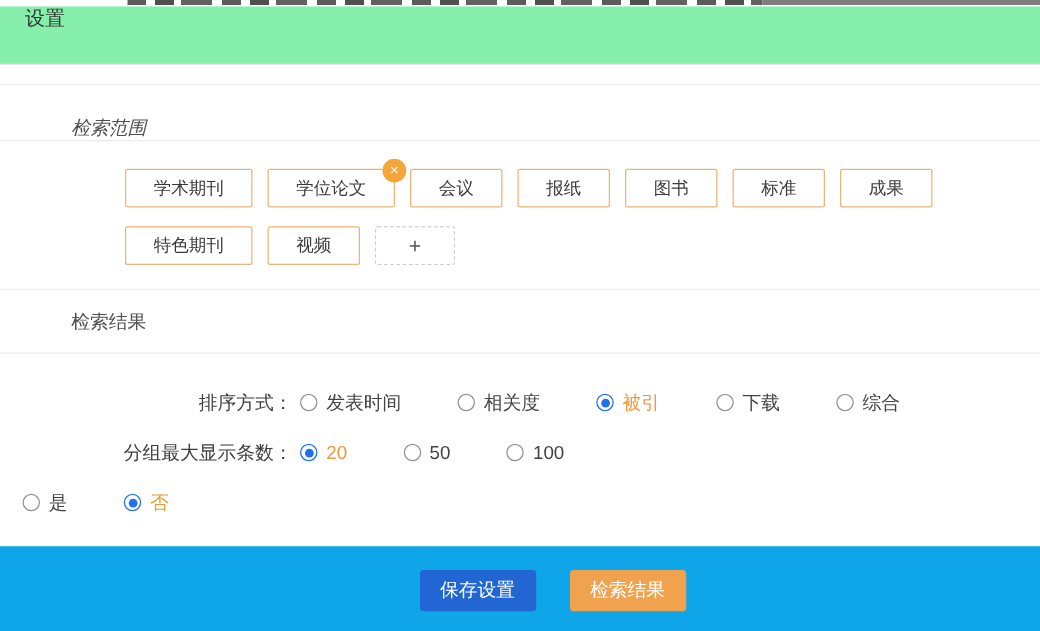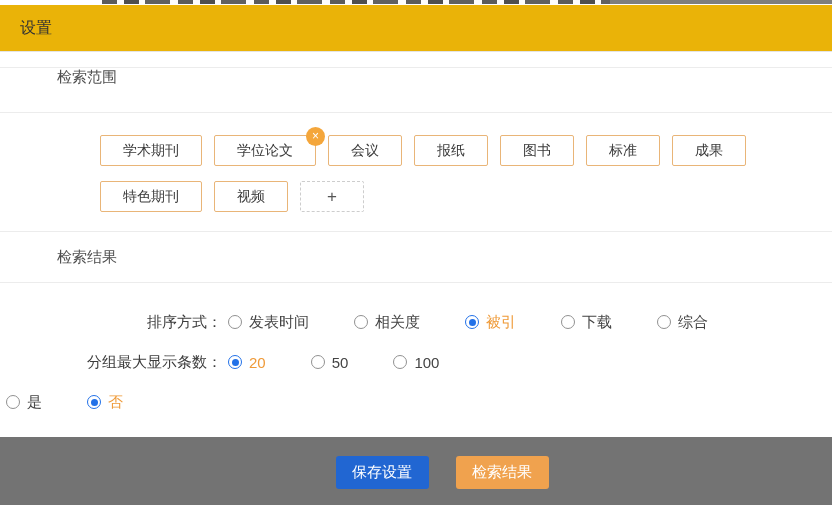--- a/index.html
+++ b/index.html
@@ -6,60 +6,60 @@
   html,body { width:832px; height:505px; background:#fff; overflow:hidden;
     font-family:"Liberation Sans","DejaVu Sans",sans-serif; color:#333; }
 
   
   .top-strip { position:relative; height:5px; background:#fff; }
   .top-clip { position:absolute; top:0; left:102px; right:0; height:4px; display:flex; }
   .top-clip .glyphs { width:508px; height:100%;
     background:repeating-linear-gradient(90deg,#5c5c5c 0 15px,#fdfdfd 15px 22px,#4f4f4f 22px 37px,#fdfdfd 37px 43px,#616161 43px 68px,#fdfdfd 68px 76px); }
   .top-clip .bar { flex:1; height:100%; background:#7e7e7e; }
 
-  .page-header { height:47px; background:#eab308; border-bottom:1px solid #e4e4e4;
-    display:flex; align-items:center; padding-left:20px; }
+  .page-header { height:47px; background:#86efac; border-bottom:1px solid #e4e4e4;
+    display:flex; align-items:flex-start; padding-left:20px; }
   .page-header h1 { font-size:16px; font-weight:normal; color:#333; }
 
   .spacer-row { height:16px; border-bottom:1px solid #ececec; background:#fff; }
 
   .sec-header { display:flex; align-items:baseline; border-bottom:1px solid #ececec;
     padding-left:57px; background:#fff; }
-  .sec-header.scope { height:45px; align-items:flex-start; }
+  .sec-header.scope { height:45px; align-items:flex-end;font-style:italic; }
   .sec-header.results { height:51px; align-items:center; }
   .sec-title { font-size:15px; color:#4f4f4f; }
   .sec-note { font-size:13px; color:#a3a3a3; margin-left:7px; }
 
   .scope-content { height:119px; border-bottom:1px solid #ececec; padding-left:100px; }
   .tag-row { display:flex; gap:12px; }
   .tag-row.r0 { padding-top:22px; }
   .tag-row.r1 { padding-top:15px; }
   .tag { position:relative; height:31px; padding:0 22px; background:#fff;
     border:1px solid #e9b578; border-radius:2px; font-size:14px; color:#3a3a3a;
     line-height:29px; cursor:pointer; font-family:inherit; white-space:nowrap; }
   .tag.add-tag { border:1px dashed #cdcdcd; color:#555; font-size:17px; padding:0 26px; }
   .badge { position:absolute; top:-9px; right:-10px; width:19px; height:19px;
     border-radius:50%; background:#f4a63b; color:#fff; font-size:12px;
     line-height:18px; text-align:center; cursor:pointer; }
 
-  .results-content { height:154px; padding-top:28px; }
+  .results-content { height:154px; padding-top:28px;margin-left:12px; }
   .radio-row { display:flex; align-items:center; height:22px; margin-bottom:18px; font-size:15px; }
   .row-label { width:222px; text-align:right; color:#3c3c3c; }
   .options { display:flex; align-items:center; margin-left:6px; }
   .option { display:flex; align-items:center; margin-right:45px; cursor:pointer; }
   .radio { width:14px; height:14px; border-radius:50%; border:1px solid #919191;
     background:#fff; margin-right:7px; position:relative; flex:none; }
   .radio .dot { display:none; }
   .radio.on { border:1.5px solid #2271e8; }
   .radio.on .dot { display:block; position:absolute; top:50%; left:50%; width:7px; height:7px;
     margin:-3.5px 0 0 -3.5px; border-radius:50%; background:#2271e8; }
   .opt-label { color:#444; }
   .option.selected .opt-label { color:#ef9a38; }
 
-  .footer { height:68px; background:#737373; display:flex; justify-content:center; padding-top:19px; }
+  .footer { height:68px; background:#0ea5e9; display:flex; justify-content:center; padding-top:19px; }
   .btns { display:flex; gap:27px; margin-left:52px; }
   .btn { width:93px; height:33px; border:none; border-radius:3px; color:#fff;
     font-size:15px; cursor:pointer; font-family:inherit; }
   .btn.save { background:#2166d2; }
   .btn.restore { background:#f0a24e; }
 </style>
 </head>
 <body>
 
 <div class="top-strip">

